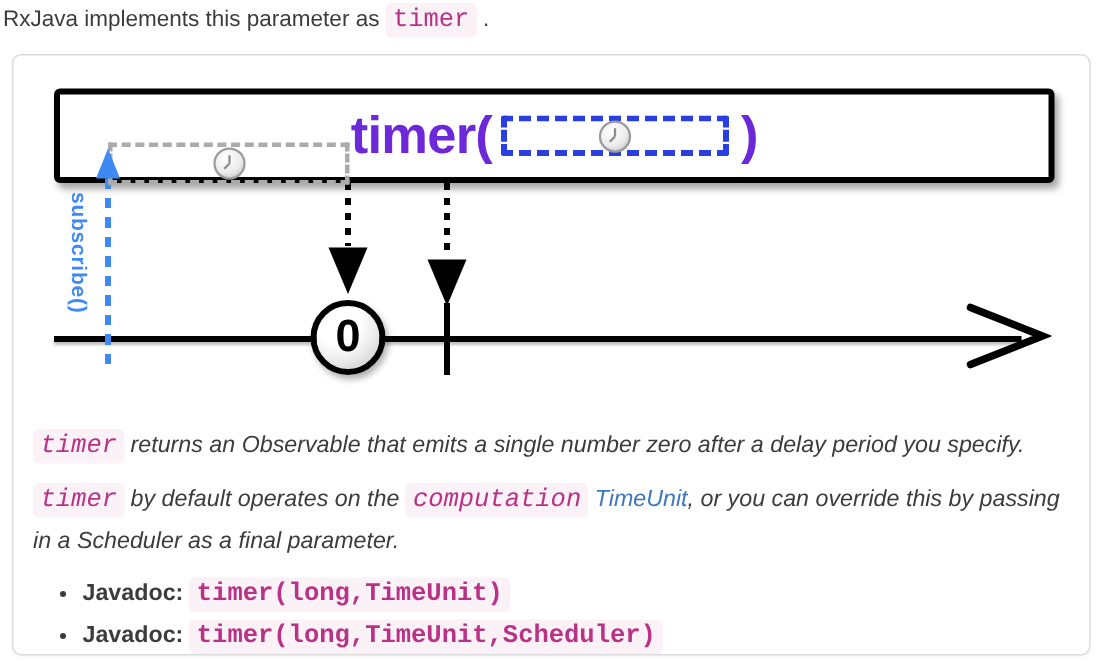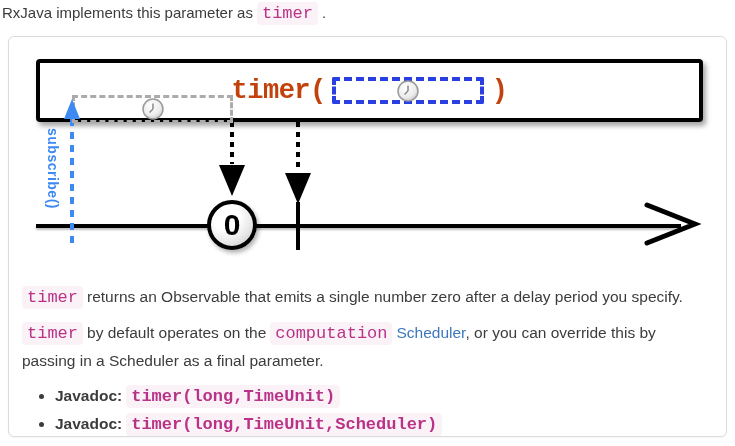--- a/index.html
+++ b/index.html
@@ -31,22 +31,22 @@
   }
   
   .diagram{position:relative;height:242px;}
   .op-box{
     position:absolute;left:27px;top:22px;width:667px;height:63px;
     background:#fff;border:4px solid #000;border-radius:4px;
     box-shadow:3px 4px 5px rgba(0,0,0,0.35);
     display:flex;align-items:center;justify-content:center;z-index:1;
   }
   .op-label{
-    font-size:27px;font-weight:bold;color:#c2410c;letter-spacing:-0.5px;
-    font-family:Liberation Mono, monospace;
+    font-size:35px;font-weight:bold;color:#6d28d9;letter-spacing:-0.5px;
+    font-family:Liberation Sans, sans-serif;
   }
   .param-box{
     width:152px;height:27px;border:4px dashed var(--param-blue);border-radius:2px;
     margin:0 8px 0 6px;display:flex;align-items:center;justify-content:center;
   }
   .delay-box{
     position:absolute;left:63px;top:58px;width:161px;height:28px;
     border:3px dashed #ababab;z-index:3;
     display:flex;align-items:center;justify-content:center;
   }
@@ -86,21 +86,21 @@
     position:absolute;left:198px;top:163px;width:50px;height:50px;z-index:5;
     border:4px solid #000;border-radius:50%;
     background:radial-gradient(circle at 35% 28%,#ffffff 35%,#ececec 60%,#c2c2c2 100%);
     box-shadow:2px 3px 4px rgba(0,0,0,0.3);
     display:flex;align-items:center;justify-content:center;
     font-size:30px;font-weight:bold;color:#000;
   }
   .tick{position:absolute;left:287px;top:165px;width:4px;height:48px;background:#000;z-index:2;}
   
   .panel-text{padding:4px 13px 0 13px;font-size:15.5px;line-height:27px;}
-  .panel-text p{margin:0 0 8px 0;}
+  .panel-text p{margin:0 0 8px 0;font-style:italic;}
   ul.javadoc{margin:2px 0 0 0;padding-left:33px;list-style:disc;font-weight:bold;}
   ul.javadoc li{margin:0 0 0 0;line-height:27px;}
 </style>
 </head>
 <body>
 
 <p class="intro"><span>RxJava implements this parameter as</span><code class="chip">timer</code><span>.</span></p>
 
 <div class="panel">
 
@@ -154,21 +154,21 @@
 
     <div class="timeline"></div>
     <svg class="tl-arrowhead" width="58" height="46" viewBox="0 0 58 46">
       <polyline points="4,3 52,22 4,41" fill="none" stroke="#000" stroke-width="5" stroke-linecap="round" stroke-linejoin="miter"></polyline>
     </svg>
 
   </div>
 
   <div class="panel-text">
     <p><code class="chip" style="margin-left:0">timer</code><span>returns an Observable that emits a single number zero after a delay period you specify.</span></p>
-    <p><code class="chip" style="margin-left:0">timer</code><span>by default operates on the</span><code class="chip">computation</code><a class="doc-link">Scheduler</a><span>, or you can override this by passing in a Scheduler as a final parameter.</span></p>
+    <p><code class="chip" style="margin-left:0">timer</code><span>by default operates on the</span><code class="chip">computation</code><a class="doc-link">TimeUnit</a><span>, or you can override this by passing in a Scheduler as a final parameter.</span></p>
 
     <ul class="javadoc">
       <li><span>Javadoc:</span><code class="chip">timer(long,TimeUnit)</code></li>
       <li><span>Javadoc:</span><code class="chip">timer(long,TimeUnit,Scheduler)</code></li>
     </ul>
   </div>
 
 </div>
 
 </body></html>

